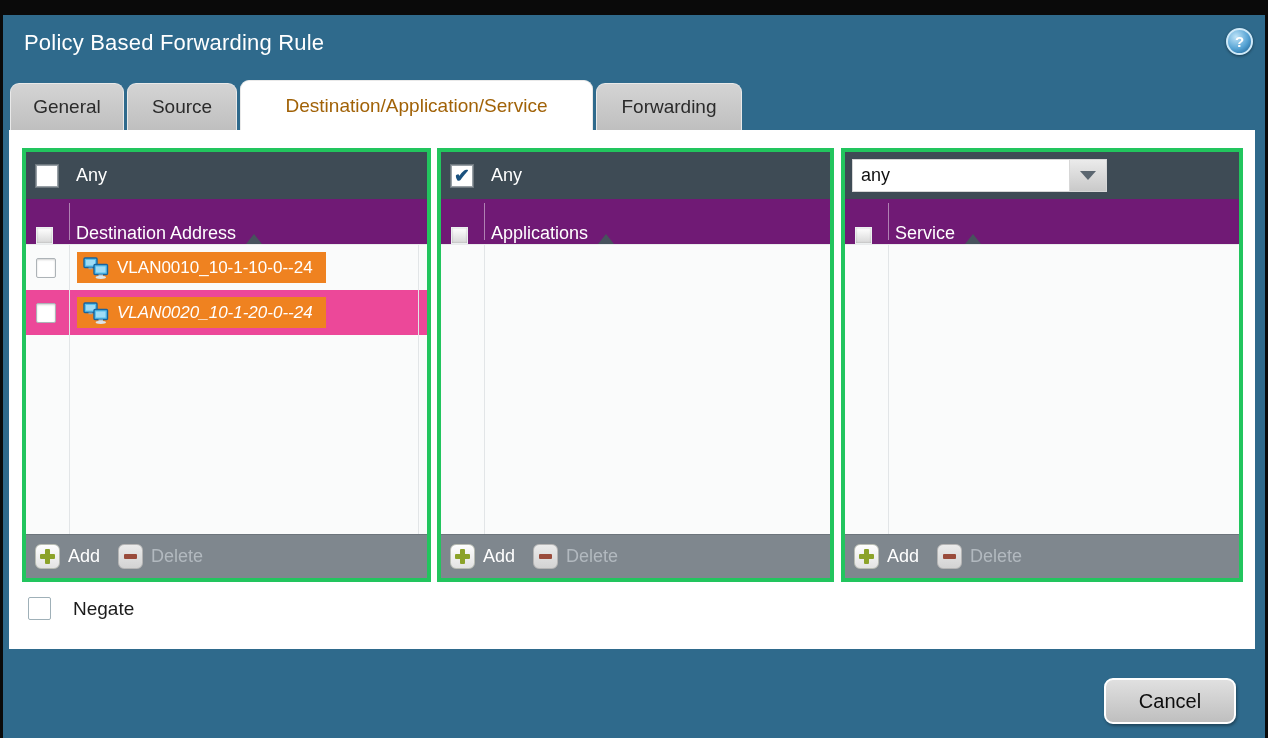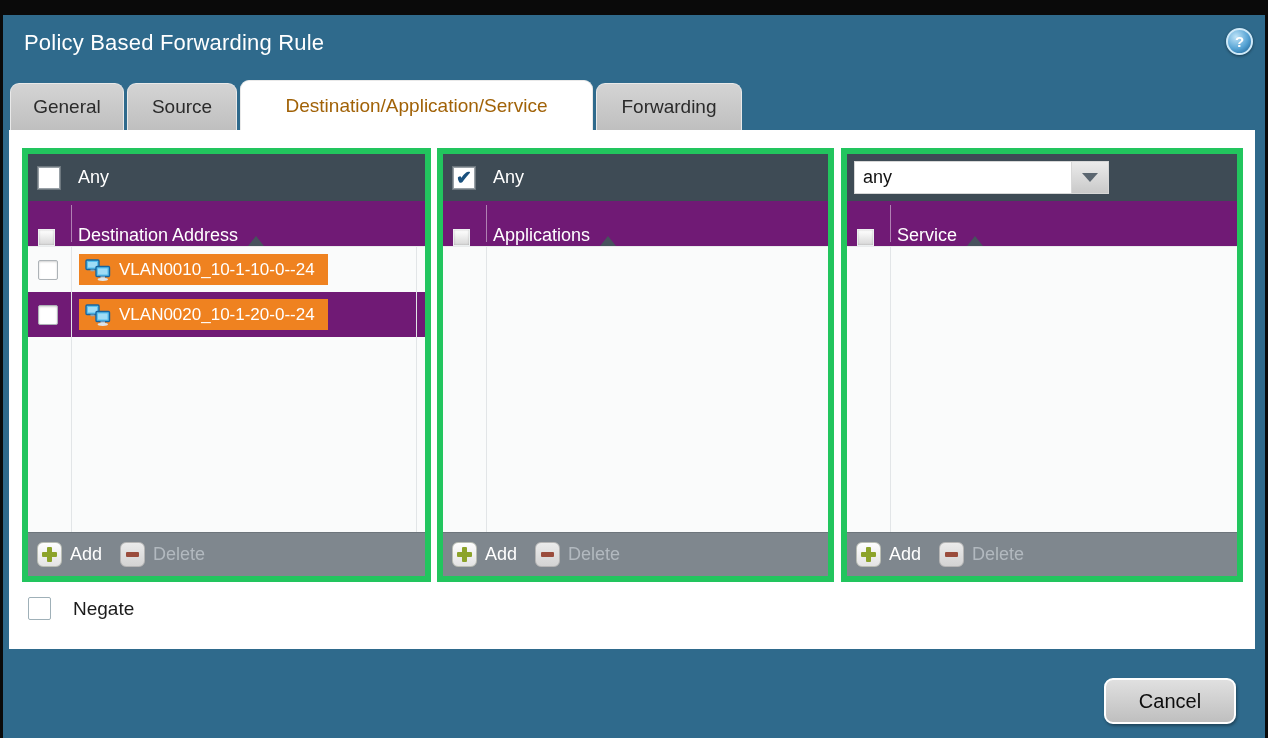--- a/index.html
+++ b/index.html
@@ -24,38 +24,38 @@
   .tab.active{background:#fff;height:50px;color:#a16207;}
   .tab.t-general{width:114px;}
   .tab.t-source{width:110px;}
   .tab.t-das{width:353px;}
   .tab.t-forwarding{width:146px;}
 
   
   .content{position:absolute;left:6px;top:115px;width:1246px;height:519px;background:#fff;}
 
   
-  .panel{position:absolute;top:18px;height:434px;box-sizing:border-box;border:6px solid #22c55e;background:#fafbfb;display:flex;flex-direction:column;}
+  .panel{position:absolute;top:18px;height:434px;box-sizing:border-box;border:4px solid #22c55e;background:#fafbfb;display:flex;flex-direction:column;}
   .panel.p1{left:13px;width:409px;}
   .panel.p2{left:428px;width:397px;}
   .panel.p3{left:832px;width:402px;}
 
   .any-bar{height:47px;background:#3e4b55;display:flex;align-items:center;padding-left:10px;flex:0 0 auto;}
   .any-bar .any-label{color:#fff;font-size:18px;margin-left:18px;}
 
   .col-header{position:relative;height:45px;background:#701a75;display:flex;align-items:flex-end;padding-left:10px;flex:0 0 auto;border-bottom:1px solid #e9ebec;}
   .col-header::before{content:"";position:absolute;left:43px;top:4px;bottom:4px;width:1px;background:rgba(255,255,255,.45);}
   .col-header .hdr-label{color:#fff;font-size:18px;margin-left:23px;}
   .sort-arrow{width:0;height:0;border-left:8px solid transparent;border-right:8px solid transparent;border-bottom:10px solid #47525d;margin-left:10px;}
 
   .rows{position:relative;flex:1 1 auto;background:#fafbfb;overflow:hidden;}
   .rows::before{content:"";position:absolute;left:43px;top:0;bottom:0;width:1px;background:#e2e5e7;}
   .rows.gutter::after{content:"";position:absolute;right:8px;top:0;bottom:0;width:1px;background:#e2e5e7;}
   .row{height:45px;display:flex;align-items:center;padding-left:10px;cursor:pointer;}
-  .row.alt{background:#701a75;}
+  .row.alt{background:#ec4899;font-style:italic;}
   .chip{display:inline-flex;align-items:center;height:31px;background:#ef8220;padding:0 13px 0 6px;margin-left:21px;gap:8px;color:#fff;font-size:17px;white-space:nowrap;}
 
   .toolbar{height:43px;background:#7f878e;display:flex;align-items:center;padding:0 9px;gap:18px;flex:0 0 auto;border-top:1px solid #6d757c;}
   .tb-btn{display:inline-flex;align-items:center;gap:8px;cursor:pointer;}
   .tb-btn .tb-label{font-size:18px;color:#fff;}
   .tb-btn.disabled .tb-label{color:#b2b9bf;cursor:default;}
 
   .icon-plus{width:25px;height:25px;border-radius:6px;background:linear-gradient(#fefefe,#e3e3e3);border:1px solid #b9bdb4;box-sizing:border-box;position:relative;}
   .icon-plus::before{content:"";position:absolute;left:4px;right:4px;top:50%;margin-top:-2.5px;height:5px;background:#8ca32a;border-radius:1px;}
   .icon-plus::after{content:"";position:absolute;top:4px;bottom:4px;left:50%;margin-left:-2.5px;width:5px;background:#8ca32a;border-radius:1px;}

